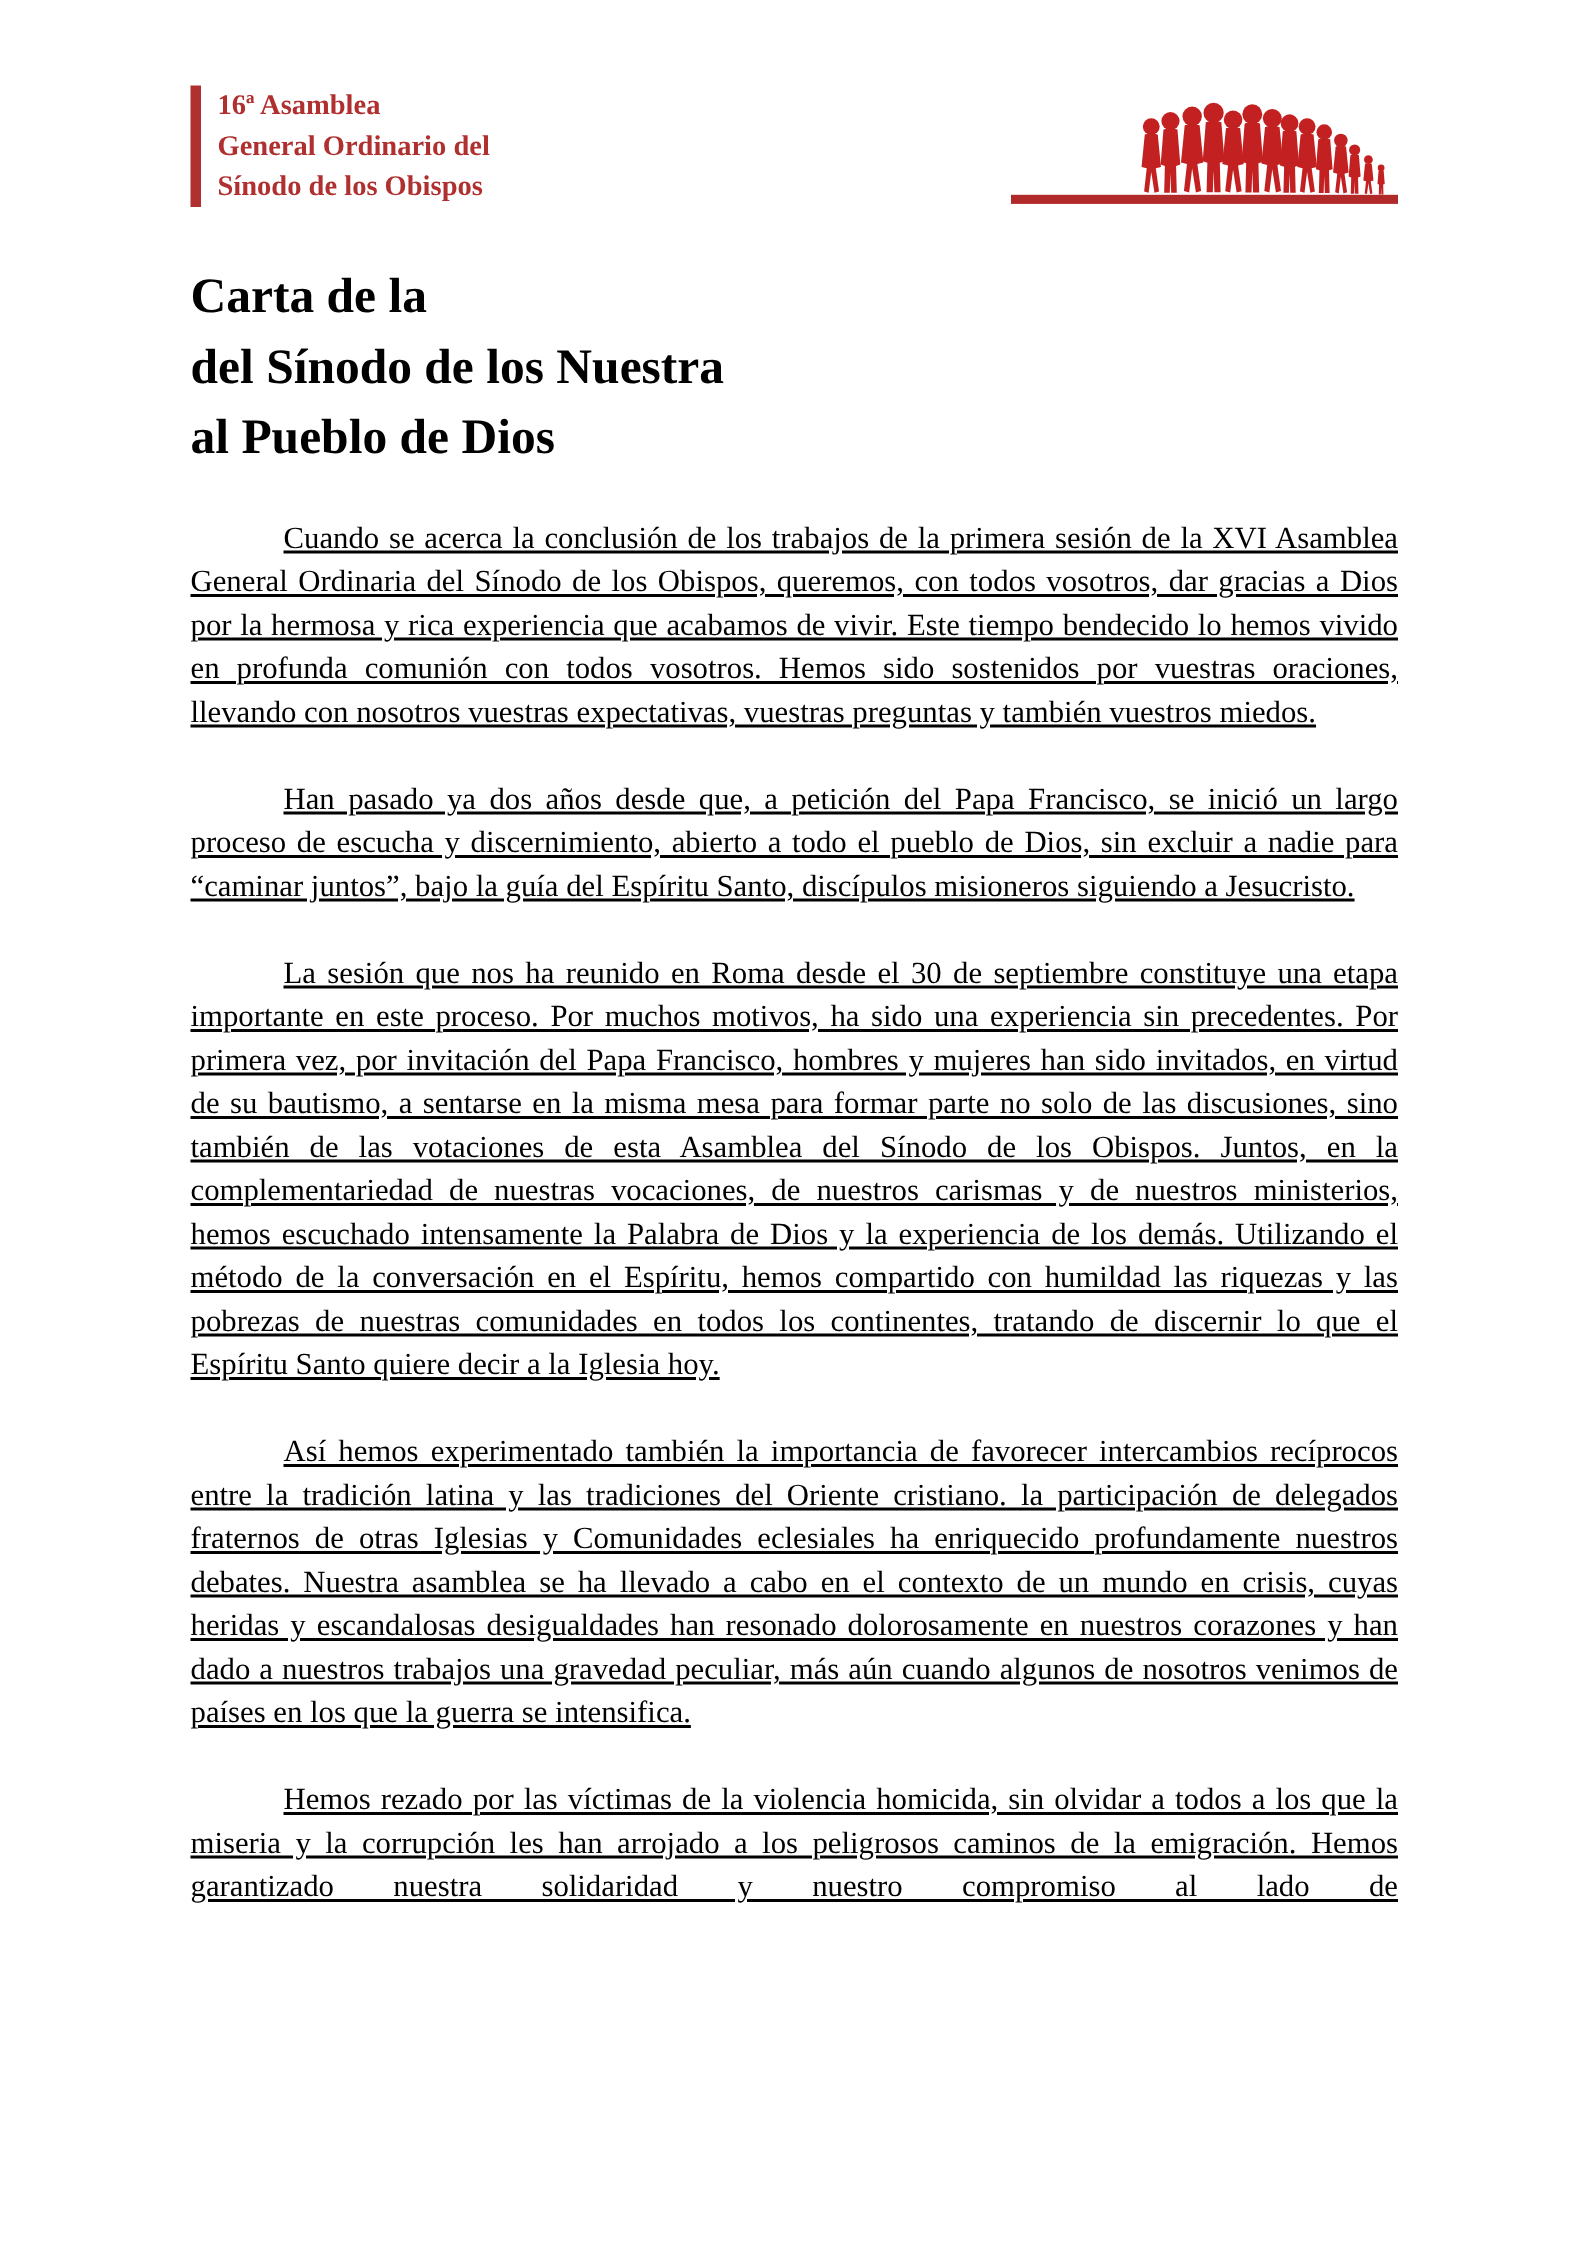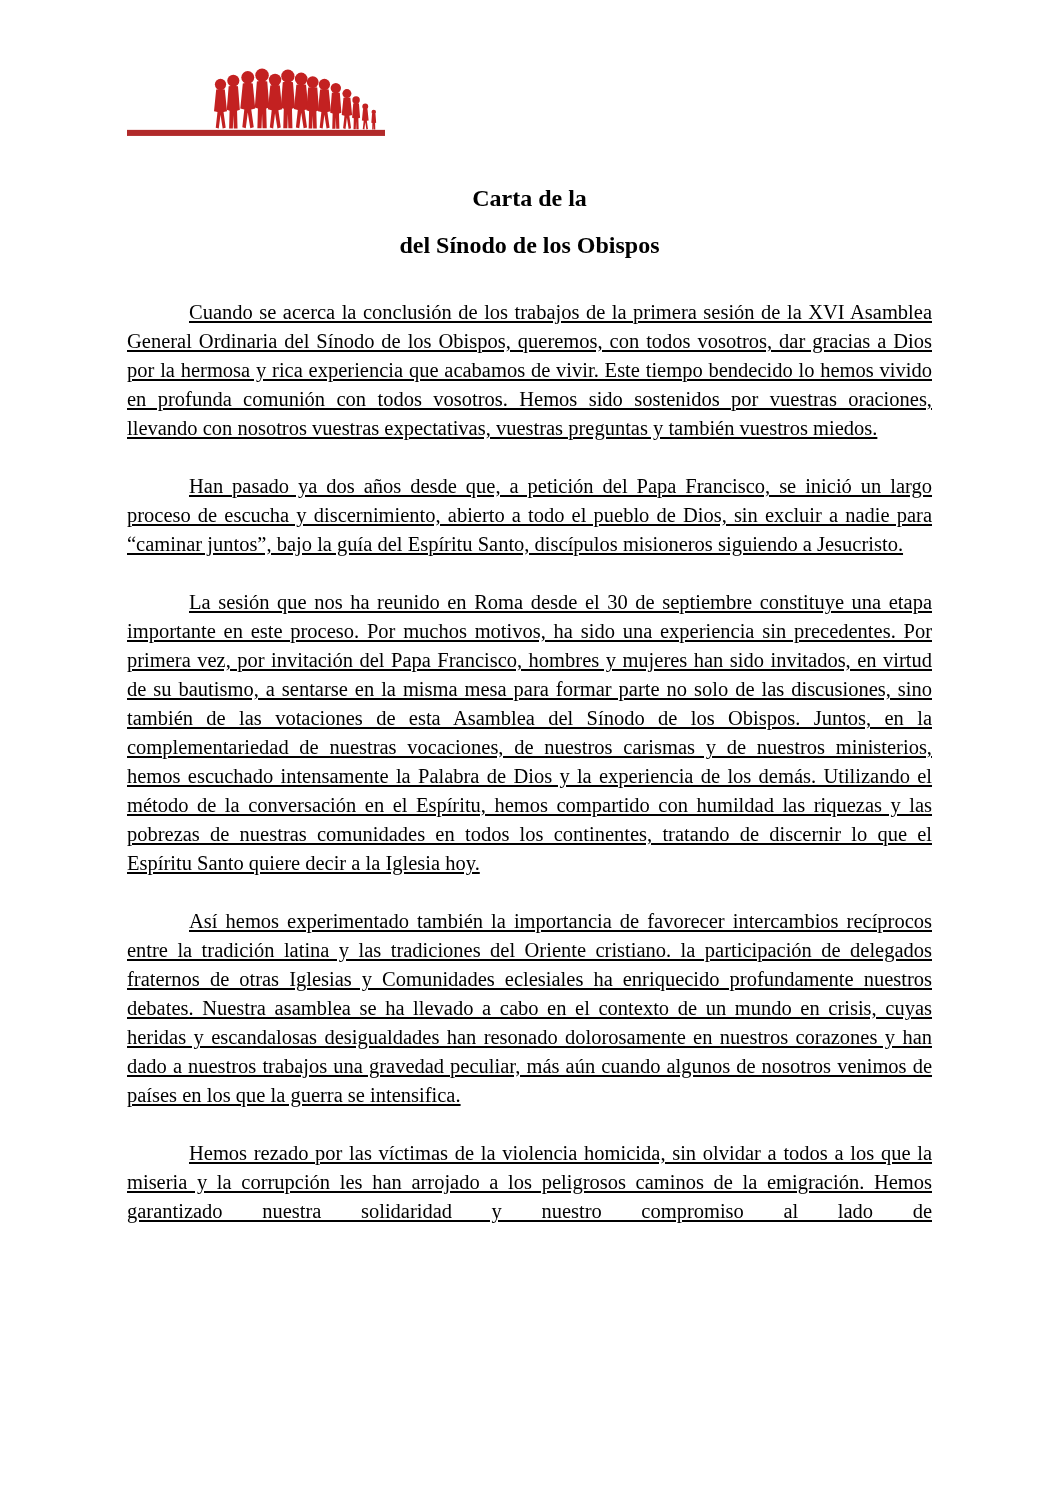--- a/index.html
+++ b/index.html
@@ -32,23 +32,22 @@
     white-space: nowrap;
   }
   .logo {
     width: 258px;
     margin-top: 4px;
   }
   .logo svg { display: block; width: 258px; height: 78px; }
   
   .doc-title {
     margin-top: 32px;
-    text-align: center;
     font-weight: bold;
-    font-size: 24px;
+    font-size: 33px;
     line-height: 47px;
     color: #000;
   }
   .doc-title span { display: block; }
   
   .greeting {
     margin-top: 56px;
     font-size: 20.5px;
     line-height: 29px;
   }
@@ -62,20 +61,25 @@
     text-decoration: underline;
   }
   .body-para.cut { text-align-last: justify; }
 </style>
 </head>
 <body>
 
 <div class="page">
 
   <header class="doc-header">
+    <div class="letterhead">
+      <div>16ª Asamblea</div>
+      <div>General Ordinario del</div>
+      <div>Sínodo de los Obispos</div>
+    </div>
 
     <div class="logo">
       <svg viewBox="0 0 298 90" aria-hidden="true">
         <g fill="#c32121">
 
           <g transform="translate(98,20) scale(1.00)">
               <circle cx="10" cy="7" r="6.5"></circle>
               <path d="M5,13 C8,12 12,12 15,13 L17.5,38 L13.5,39 L16,57 L12.5,58 L10,42 L8,58 L4.5,57 L6.5,39 L2.5,38 Z"></path>
             </g>
           <g transform="translate(112,15.2) scale(1.08)">
@@ -131,21 +135,22 @@
               <path d="M5,13 C8,12 12,12 15,13 L17,38 L14,39 L14.5,58 L10.5,58 L10,44 L9.5,58 L5.5,58 L6,39 L3,38 Z"></path>
             </g>
         </g>
         <rect x="0" y="79.5" width="298" height="7" fill="#b12a2a"></rect>
       </svg>
     </div>
   </header>
 
   <h1 class="doc-title">
     <span>Carta de la</span>
-    <span>del Sínodo de los Obispos</span>
+    <span>del Sínodo de los Nuestra</span>
+    <span>al Pueblo de Dios</span>
   </h1>
 
 
   <p class="body-para">Cuando se acerca la conclusión de los trabajos de la primera sesión de la XVI Asamblea General Ordinaria del Sínodo de los Obispos, queremos, con todos vosotros, dar gracias a Dios por la hermosa y rica experiencia que acabamos de vivir. Este tiempo bendecido lo hemos vivido en profunda comunión con todos vosotros. Hemos sido sostenidos por vuestras oraciones, llevando con nosotros vuestras expectativas, vuestras preguntas y también vuestros miedos.</p>
   <p class="body-para">Han pasado ya dos años desde que, a petición del Papa Francisco, se inició un largo proceso de escucha y discernimiento, abierto a todo el pueblo de Dios, sin excluir a nadie para “caminar juntos”, bajo la guía del Espíritu Santo, discípulos misioneros siguiendo a Jesucristo.</p>
   <p class="body-para">La sesión que nos ha reunido en Roma desde el 30 de septiembre constituye una etapa importante en este proceso. Por muchos motivos, ha sido una experiencia sin precedentes. Por primera vez, por invitación del Papa Francisco, hombres y mujeres han sido invitados, en virtud de su bautismo, a sentarse en la misma mesa para formar parte no solo de las discusiones, sino también de las votaciones de esta Asamblea del Sínodo de los Obispos. Juntos, en la complementariedad de nuestras vocaciones, de nuestros carismas y de nuestros ministerios, hemos escuchado intensamente la Palabra de Dios y la experiencia de los demás. Utilizando el método de la conversación en el Espíritu, hemos compartido con humildad las riquezas y las pobrezas de nuestras comunidades en todos los continentes, tratando de discernir lo que el Espíritu Santo quiere decir a la Iglesia hoy.</p>
   <p class="body-para">Así hemos experimentado también la importancia de favorecer intercambios recíprocos entre la tradición latina y las tradiciones del Oriente cristiano. la participación de delegados fraternos de otras Iglesias y Comunidades eclesiales ha enriquecido profundamente nuestros debates. Nuestra asamblea se ha llevado a cabo en el contexto de un mundo en crisis, cuyas heridas y escandalosas desigualdades han resonado dolorosamente en nuestros corazones y han dado a nuestros trabajos una gravedad peculiar, más aún cuando algunos de nosotros venimos de países en los que la guerra se intensifica.</p>
   <p class="body-para cut">Hemos rezado por las víctimas de la violencia homicida, sin olvidar a todos a los que la miseria y la corrupción les han arrojado a los peligrosos caminos de la emigración. Hemos garantizado nuestra solidaridad y nuestro compromiso al lado de</p>
 
 </div>

